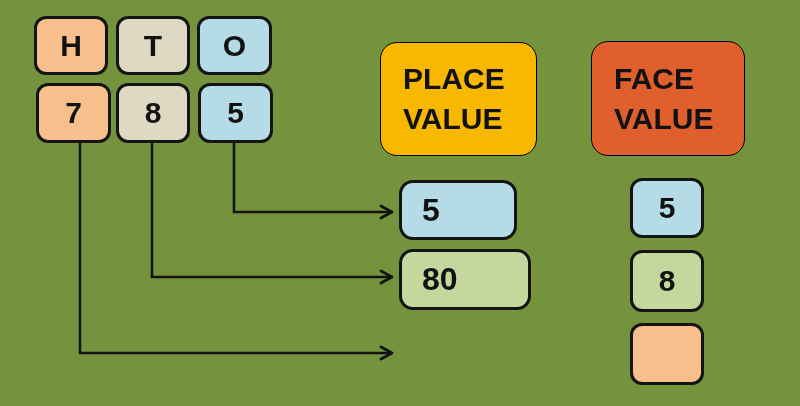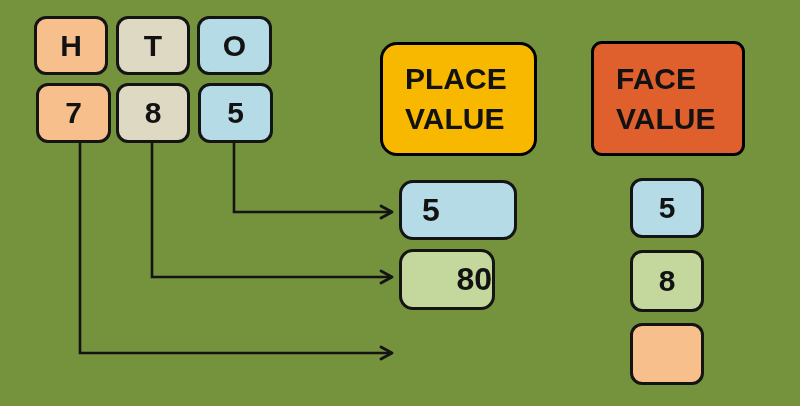--- a/index.html
+++ b/index.html
@@ -29,21 +29,21 @@
   }
   .box.num-left {
     justify-content: flex-start;
     padding-left: 20px;
     font-size: 32px;
     border-radius: 14px;
   }
   .header {
     position: absolute;
     box-sizing: border-box;
-    border: 3px solid #000000;
+    border: 1px solid #000000;
     border-radius: 17px;
     display: flex;
     flex-direction: column;
     justify-content: center;
     padding-left: 22px;
     font-size: 30px;
     line-height: 40px;
     z-index: 1;
   }
   .arrows {
@@ -87,29 +87,29 @@
   </div>
   <div class="box" style="left: 198px; top: 83px; width: 75px; height: 60px; background-color: rgb(181, 219, 231);">
     <span>5</span>
   </div>
 
   <div class="header" style="left: 380px; top: 42px; width: 157px; height: 114px; background-color: rgb(249, 184, 0);">
     <span>PLACE</span>
     <span>VALUE</span>
   </div>
 
-  <div class="header" style="left: 591px; top: 41px; width: 154px; height: 115px; background-color: rgb(223, 95, 45); border-radius: 11px;">
+  <div class="header" style="left: 591px; top: 41px; width: 154px; height: 115px; background-color: rgb(223, 95, 45);">
     <span>FACE</span>
     <span>VALUE</span>
   </div>
 
   <div class="box num-left" style="left: 399px; top: 180px; width: 118px; height: 60px; background-color: rgb(181, 219, 231);">
     <span>5</span>
   </div>
-  <div class="box num-left" style="left: 399px; top: 249px; width: 96px; height: 61px; background-color: rgb(196, 215, 156); justify-content: flex-end;">
+  <div class="box num-left" style="left: 399px; top: 249px; width: 132px; height: 61px; background-color: rgb(196, 215, 156);">
     <span>80</span>
   </div>
 
   <div class="box" style="left: 630px; top: 178px; width: 74px; height: 60px; background-color: rgb(181, 219, 231);">
     <span>5</span>
   </div>
   <div class="box" style="left: 630px; top: 250px; width: 74px; height: 62px; background-color: rgb(196, 215, 156);">
     <span>8</span>
   </div>
   <div class="box" style="left: 630px; top: 323px; width: 74px; height: 62px; background-color: rgb(246, 191, 140);">

